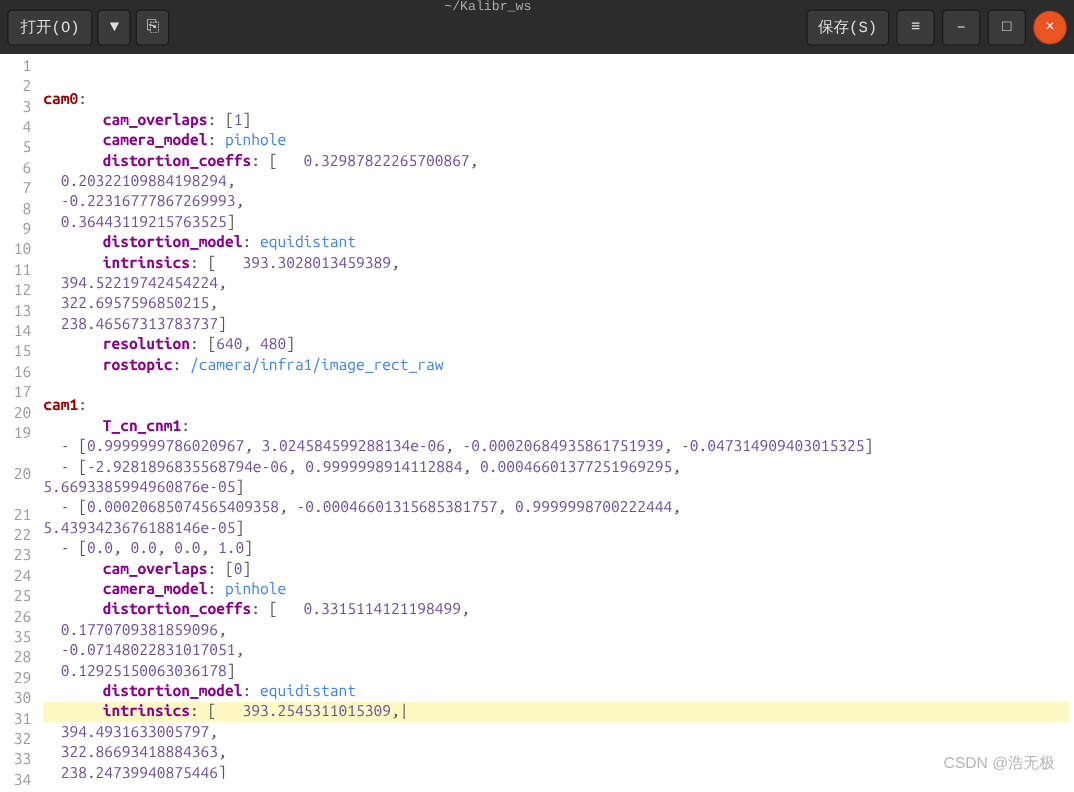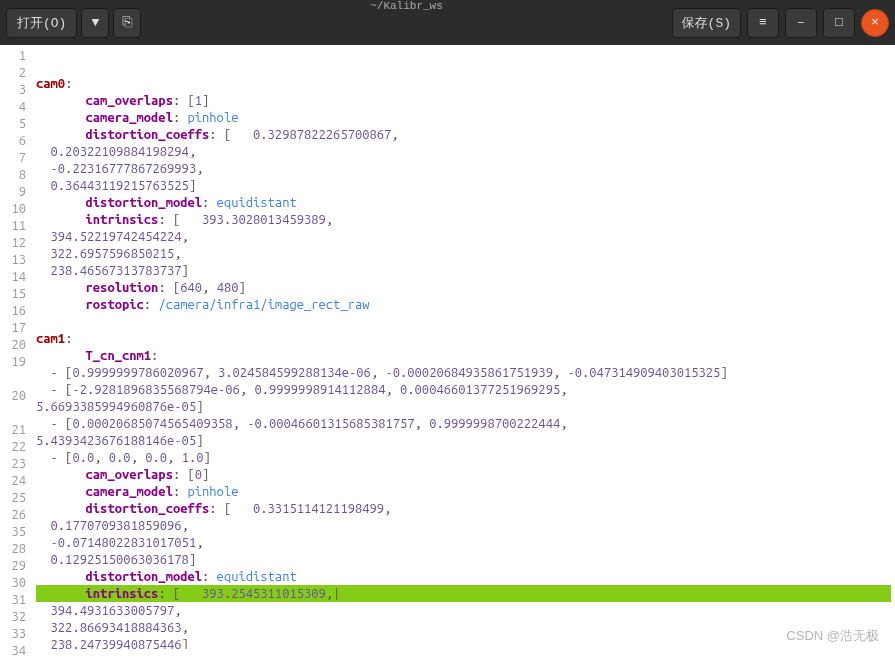--- a/index.html
+++ b/index.html
@@ -12,21 +12,21 @@
   .tb-mid { flex: 1; text-align: center; line-height: 1.1; }
   .tb-mid .fname { font-size: 13px; font-weight: bold; color: #fff; }
   .tb-mid .fpath { font-size: 11px; color: #aaa; }
   .tb-right { display: flex; align-items: center; gap: 6px; }
   .tb-btn.icon { width: 32px; }
   .tb-btn.close { background: #e95420; border-color: #c74418; color: #fff; width: 28px; height: 28px; border-radius: 14px; }
   .editor { display: flex; height: 604px; background: #fff; font-size: 13px; color: #555; }
   .gutter { width: 32px; text-align: right; color: #999; background: #fff; padding: 2px 6px 2px 0; user-select: none; }
   .code { flex: 1; padding: 2px 4px; white-space: pre; overflow: hidden; position: relative; }
   .line { height: 17px; line-height: 17px; }
-  .line.hl { background: #84cc16; }
+  .line.hl { background: #fef9c3; }
   .kw { color: #a00000; font-weight: bold; }
   .key { color: #8b008b; font-weight: bold; margin-left: 35px; }
   .num { color: #6a4fa0; }
   .str { color: #3b82f6; }
   .punc { color: #555; }
   .watermark { position: absolute; right: 16px; bottom: 4px; color: rgba(120,120,120,0.55); font-size: 13px; font-family: sans-serif; }
 </style>
 </head>
 <body>
 

